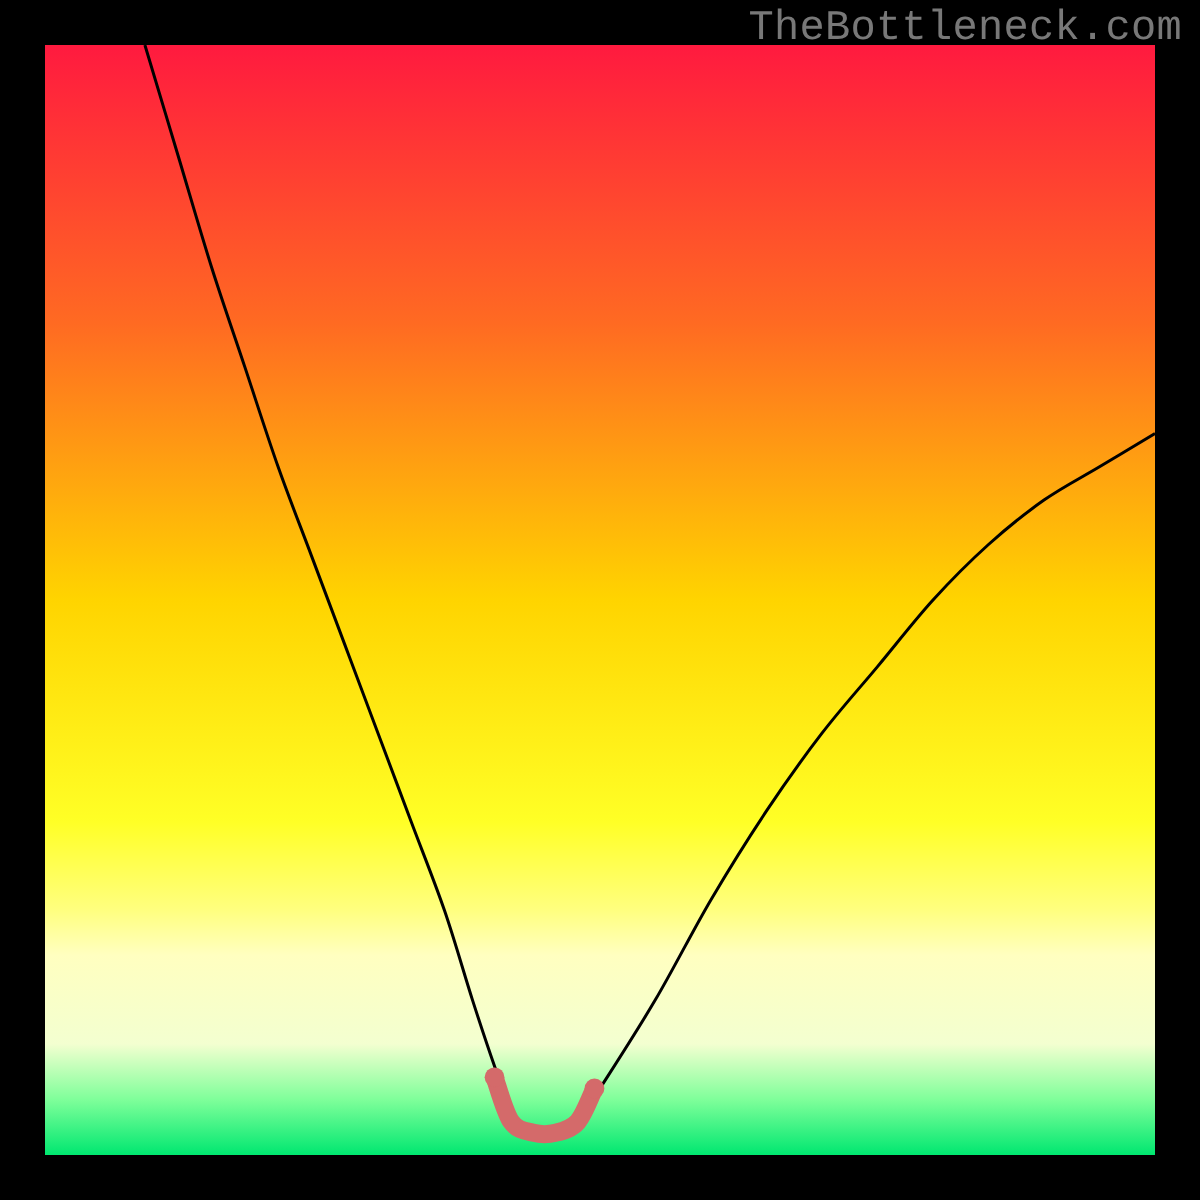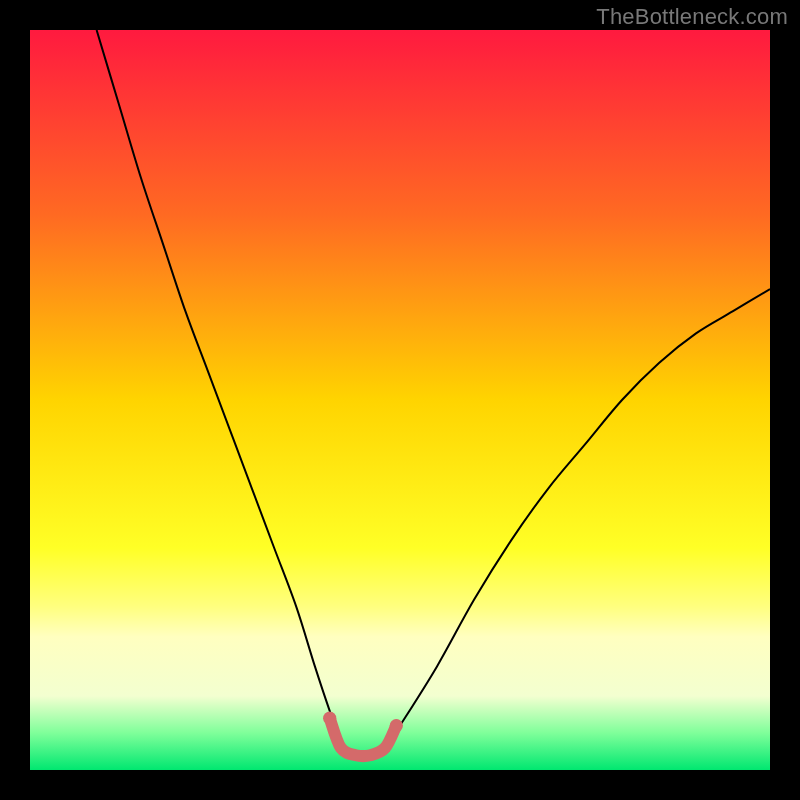--- a/index.html
+++ b/index.html
@@ -15,25 +15,26 @@
     position: relative;
     width: 800px;
     height: 800px;
     background: #000;
   }
   .watermark {
     position: absolute;
     top: 4px;
     right: 12px;
     color: #787878;
-    font-size: 22px;
+    font-size: 28px;
     font-weight: 500;
     letter-spacing: 0.2px;
     z-index: 10;
     user-select: none;
+    font-family: Liberation Mono, monospace;
   }
   .plot {
     position: absolute;
     left: 30px;
     top: 30px;
     width: 740px;
     height: 740px;
   }
   .plot svg {
     display: block;

